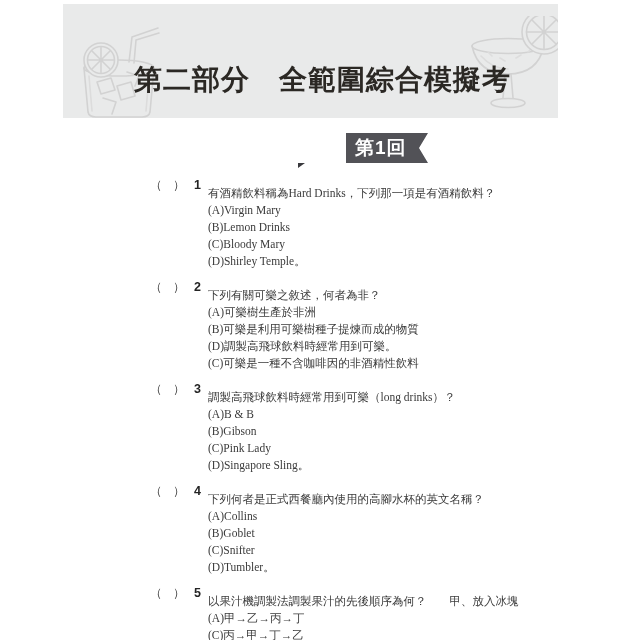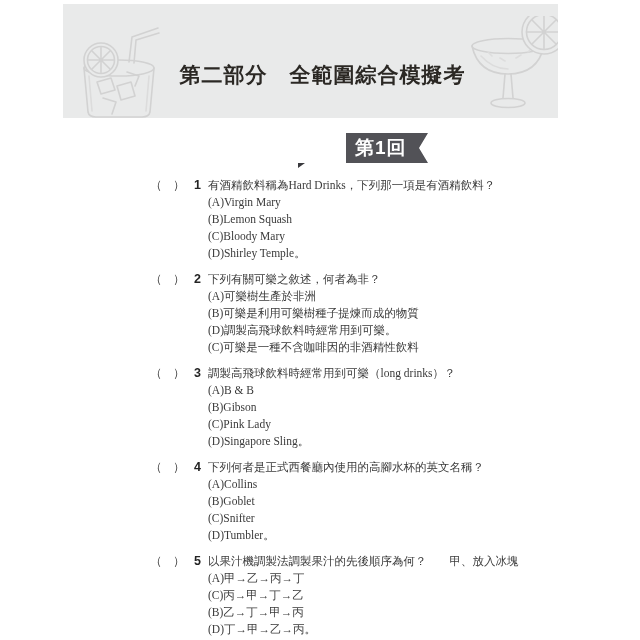--- a/index.html
+++ b/index.html
@@ -23,21 +23,21 @@
 
   
   .banner{
     position:absolute;left:63px;top:4px;width:495px;height:114px;
     background:var(--banner-bg);overflow:hidden;
   }
   .banner-title{
     position:absolute;left:0;top:57px;width:100%;padding-left:24px;box-sizing:border-box;
     text-align:center;
     font-family:"Liberation Sans","DejaVu Sans",sans-serif;
-    font-weight:900;font-size:21px;letter-spacing:1px;color:var(--title-color);
+    font-weight:900;font-size:28px;letter-spacing:1px;color:var(--title-color);
     white-space:nowrap;
   }
   .art{position:absolute;}
   .art svg{display:block;}
   .art-left{left:6px;top:20px;}
   .art-right{right:-14px;top:12px;}
 
   
   .round-badge{
     position:absolute;left:298px;top:133px;width:82px;height:30px;
@@ -62,21 +62,21 @@
   .question-row{display:flex;align-items:flex-start;margin-bottom:9px;}
   .answer-marker{
     flex:0 0 35px;display:flex;justify-content:space-between;
     font-size:12px;color:#4a4a4a;
   }
   .q-number{
     flex:0 0 23px;text-align:right;padding-right:7px;box-sizing:border-box;
     font-family:"Liberation Sans","DejaVu Sans",sans-serif;
     font-weight:bold;font-size:12.5px;color:var(--number-text);
   }
-  .q-content{flex:1 1 auto;min-width:0;}
+  .q-content{flex:1 1 auto;min-width:0;margin-top:8px;}
   .stem-line,.option-line{white-space:nowrap;}
 </style>
 </head>
 <body>
 
 <div class="page">
 
   <div class="banner">
 
     <div class="art art-left">
@@ -131,21 +131,21 @@
       <span>（</span>
       <span>）</span>
     </div>
     <div class="q-number">1</div>
     <div class="q-content">
       <div>
             <div class="stem-line">有酒精飲料稱為Hard Drinks，下列那一項是有酒精飲料？</div>
           </div>
       <div>
             <div class="option-line">(A)Virgin Mary</div>
-            <div class="option-line">(B)Lemon Squash</div>
+            <div class="option-line">(B)Lemon Drinks</div>
             <div class="option-line">(C)Bloody Mary</div>
             <div class="option-line">(D)Shirley Temple。</div>
           </div>
     </div>
   </div>
 
   <div class="question-row">
     <div class="answer-marker">
       <span>（</span>
       <span>）</span>

